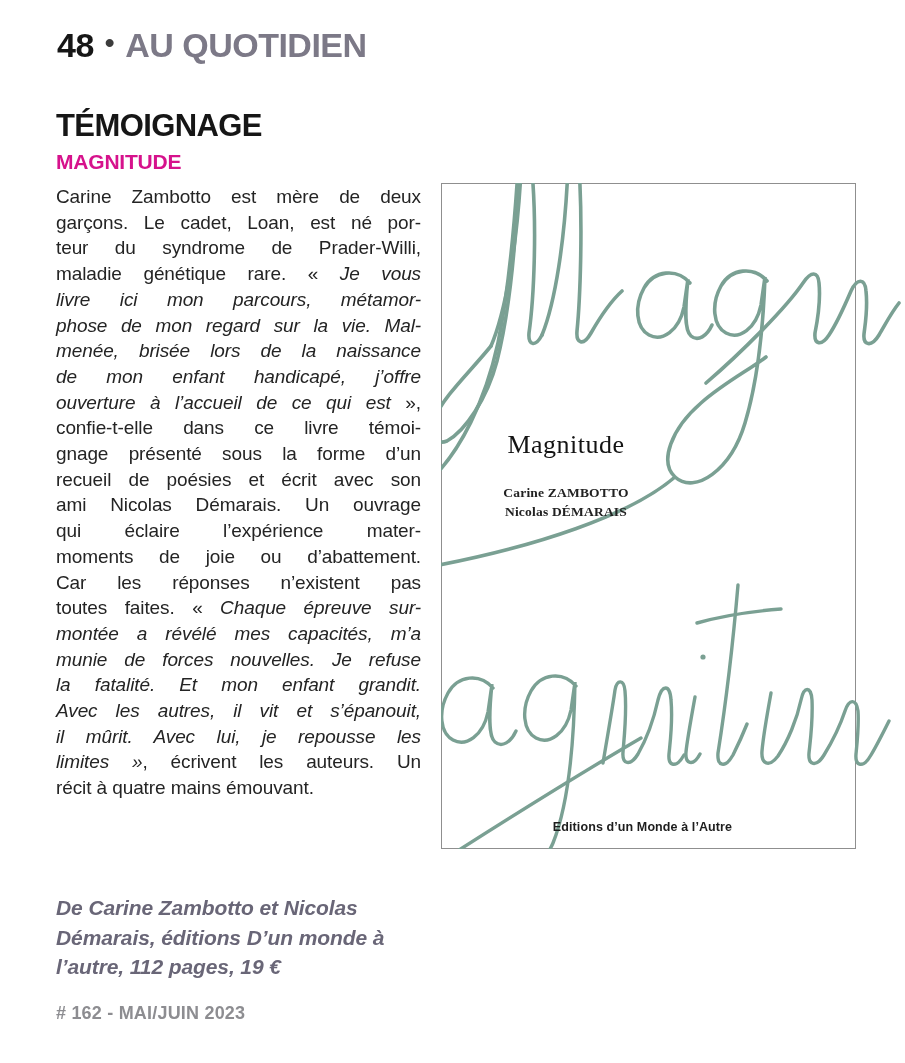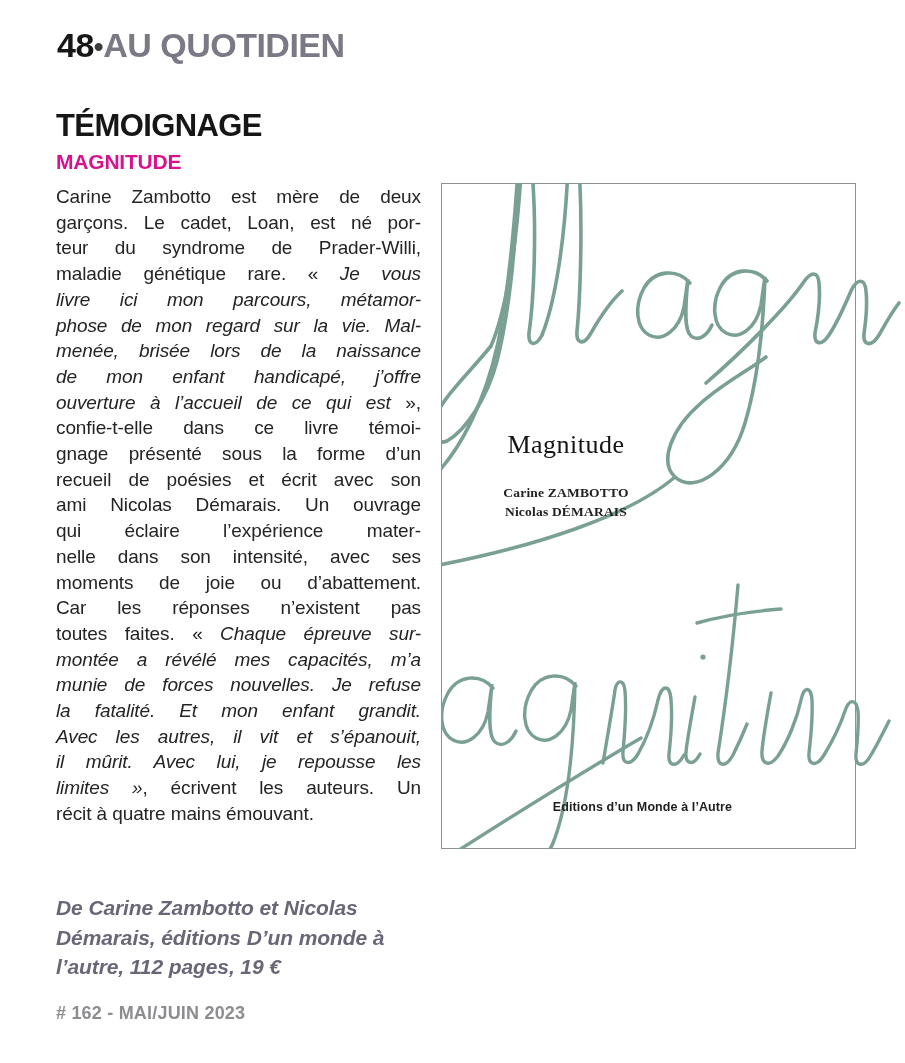--- a/index.html
+++ b/index.html
@@ -1,20 +1,20 @@
 <!DOCTYPE html>
 <html><head>
 <meta charset="utf-8">
 <style>
   html,body{margin:0;padding:0}
   body{width:905px;height:1063px;background:#ffffff;font-family:"Liberation Sans",sans-serif}
   .page{position:relative;width:905px;height:1063px;background:#ffffff;overflow:hidden}
 
   
-  .header{position:absolute;left:57px;top:27px;display:flex;align-items:flex-end;
+  .header{position:absolute;left:57px;top:27px;display:flex;align-items:center;gap:11px;
           font-size:34px;font-weight:800;letter-spacing:-0.5px;line-height:1.1}
   .header .num{color:#161616}
   .header .dot{color:#3c3c3c;font-size:28px;transform:translateY(-2px)}
   .header .section{color:#7c7987}
 
   
   .kicker{position:absolute;left:56px;top:108px;font-size:31px;font-weight:800;color:#161616;letter-spacing:-0.6px}
   .title-mag{position:absolute;left:56px;top:150px;font-size:21px;font-weight:800;color:#d6128c;letter-spacing:-0.2px}
 
   
@@ -33,21 +33,21 @@
 
   
   .cover{position:absolute;left:441px;top:183px;width:415px;height:666px;background:#ffffff;
          border:1px solid #8f8f8f;box-sizing:border-box;overflow:visible}
   .cover svg{position:absolute;left:-1px;top:-1px;display:block}
   .cover-title{position:absolute;left:40px;top:246px;width:168px;text-align:center;
                font-family:"Liberation Serif",serif;font-size:26px;font-weight:500;color:#141414;letter-spacing:0.5px}
   .cover-authors{position:absolute;left:40px;top:299px;width:168px;text-align:center;
                  font-family:"Liberation Serif",serif;font-size:13.5px;font-weight:700;color:#222222;
                  line-height:19px;letter-spacing:0.2px}
-  .cover-pub{position:absolute;left:0;right:12px;top:616px;text-align:center;
+  .cover-pub{position:absolute;left:0;right:12px;top:636px;text-align:center;
              font-size:12.5px;font-weight:700;color:#1d1d1d;letter-spacing:0.1px}
 </style>
 </head>
 <body>
 
 <div class="page">
 
   <div class="header">
     <span class="num">48</span>
     <span class="dot">•</span>
@@ -65,21 +65,20 @@
       <div class="line"><span class="it">livre ici mon parcours, métamor-</span></div>
       <div class="line"><span class="it">phose de mon regard sur la vie. Mal-</span></div>
       <div class="line"><span class="it">menée, brisée lors de la naissance</span></div>
       <div class="line"><span class="it">de mon enfant handicapé, j’offre</span></div>
       <div class="line"><span class="it">ouverture à l’accueil de ce qui est</span><span> »,</span></div>
       <div class="line"><span>confie-t-elle dans ce livre témoi-</span></div>
       <div class="line"><span>gnage présenté sous la forme d’un</span></div>
       <div class="line"><span>recueil de poésies et écrit avec son</span></div>
       <div class="line"><span>ami Nicolas Démarais. Un ouvrage</span></div>
       <div class="line"><span>qui éclaire l’expérience mater-</span></div>
-      <div class="line"><span>nelle dans son intensité, avec ses</span></div>
       <div class="line"><span>moments de joie ou d’abattement.</span></div>
       <div class="line"><span>Car les réponses n’existent pas</span></div>
       <div class="line"><span>toutes faites. « </span><span class="it">Chaque épreuve sur-</span></div>
       <div class="line"><span class="it">montée a révélé mes capacités, m’a</span></div>
       <div class="line"><span class="it">munie de forces nouvelles. Je refuse</span></div>
       <div class="line"><span class="it">la fatalité. Et mon enfant grandit.</span></div>
       <div class="line"><span class="it">Avec les autres, il vit et s’épanouit,</span></div>
       <div class="line"><span class="it">il mûrit. Avec lui, je repousse les</span></div>
       <div class="line"><span class="it">limites »</span><span>, écrivent les auteurs. Un</span></div>
       <div class="line last"><span>récit à quatre mains émouvant.</span></div>

